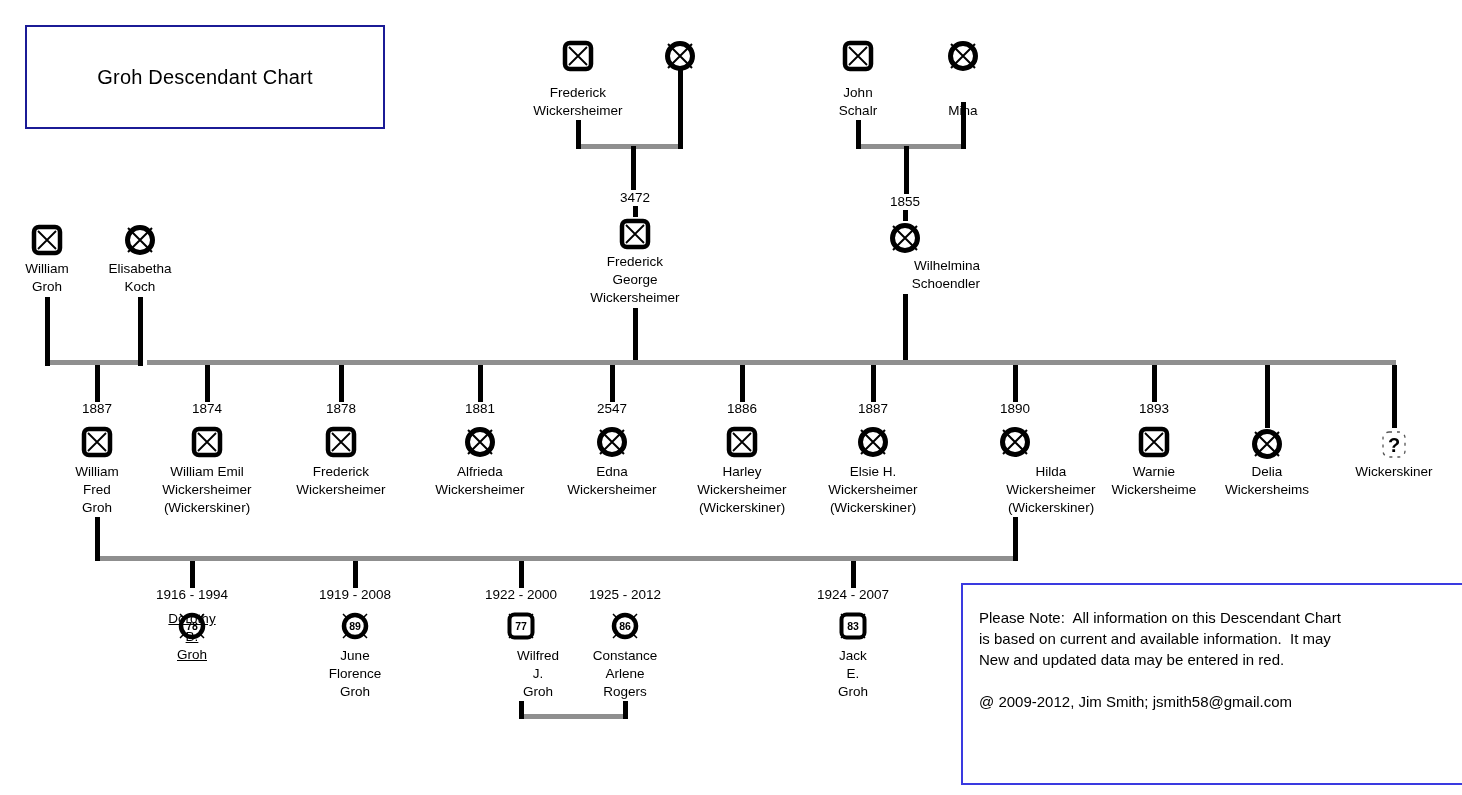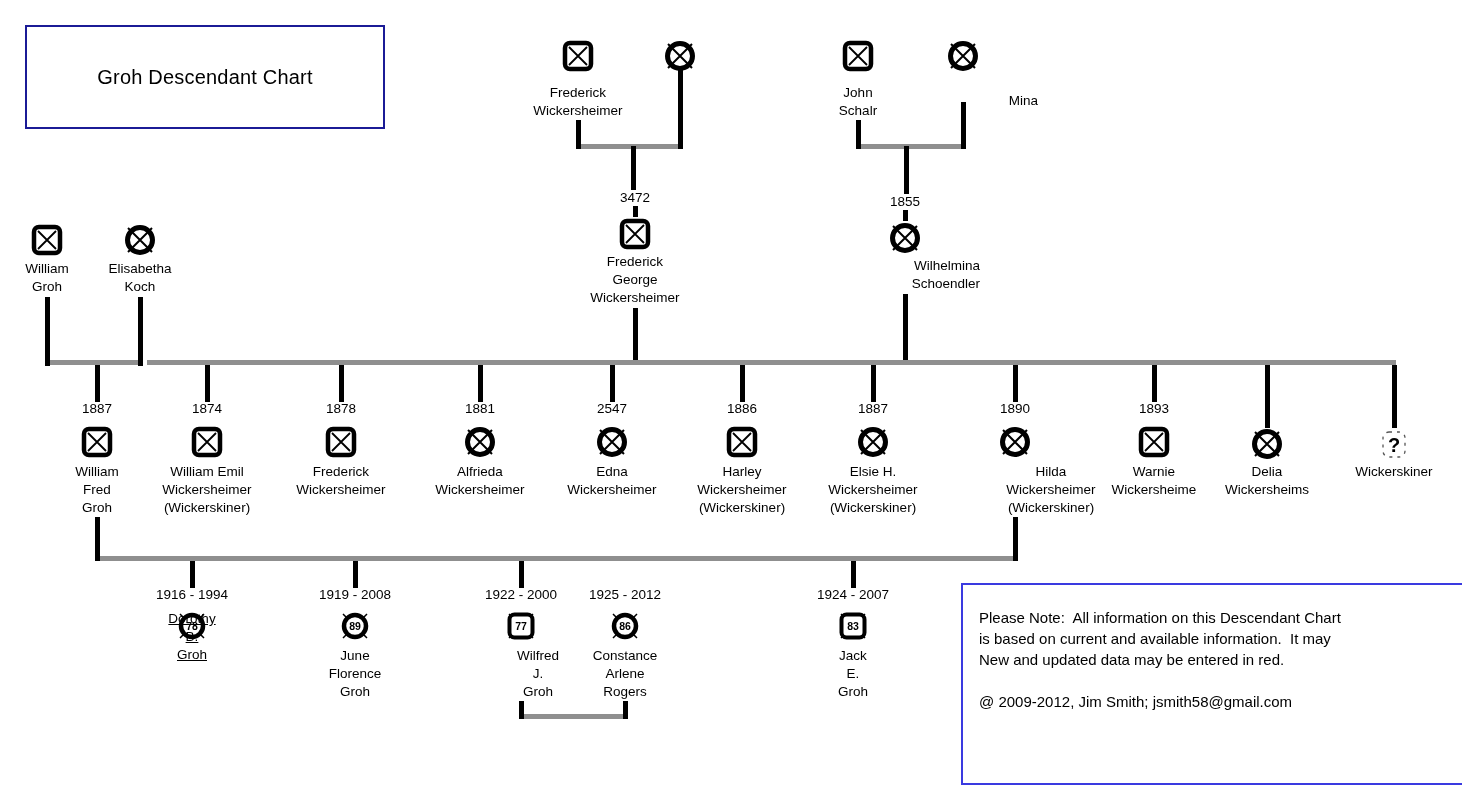--- a/index.html
+++ b/index.html
@@ -90,21 +90,21 @@
       <div class="plabel" style="left: 783px; top: 84px;">
         <div>John</div>
         <div>Schalr</div>
       </div>
       <div class="sym" style="left: 945px; top: 38px;">
         <svg width="36" height="36" viewBox="0 0 36 36">
           <path d="M6 6 L30 30 M30 6 L6 30" stroke="#000" stroke-width="2" fill="none"></path>
           <circle cx="18" cy="18" r="12.5" fill="none" stroke="#000" stroke-width="5"></circle>
         </svg>
       </div>
-      <div class="plabel" style="left: 888px; top: 92px; text-align: right;">
+      <div class="plabel" style="left: 888px; top: 102px;">
         <div>Mina</div>
       </div>
       <div class="sym" style="left: 29px; top: 222px;">
         <svg width="36" height="36" viewBox="0 0 36 36">
           <rect x="5" y="5" width="26" height="26" rx="5" fill="#fff" stroke="#000" stroke-width="4.5"></rect>
           <path d="M9 9 L27 27 M27 9 L9 27" stroke="#000" stroke-width="1.8" fill="none"></path>
         </svg>
       </div>
       <div class="plabel" style="left: -28px; top: 260px;">
         <div>William</div>

